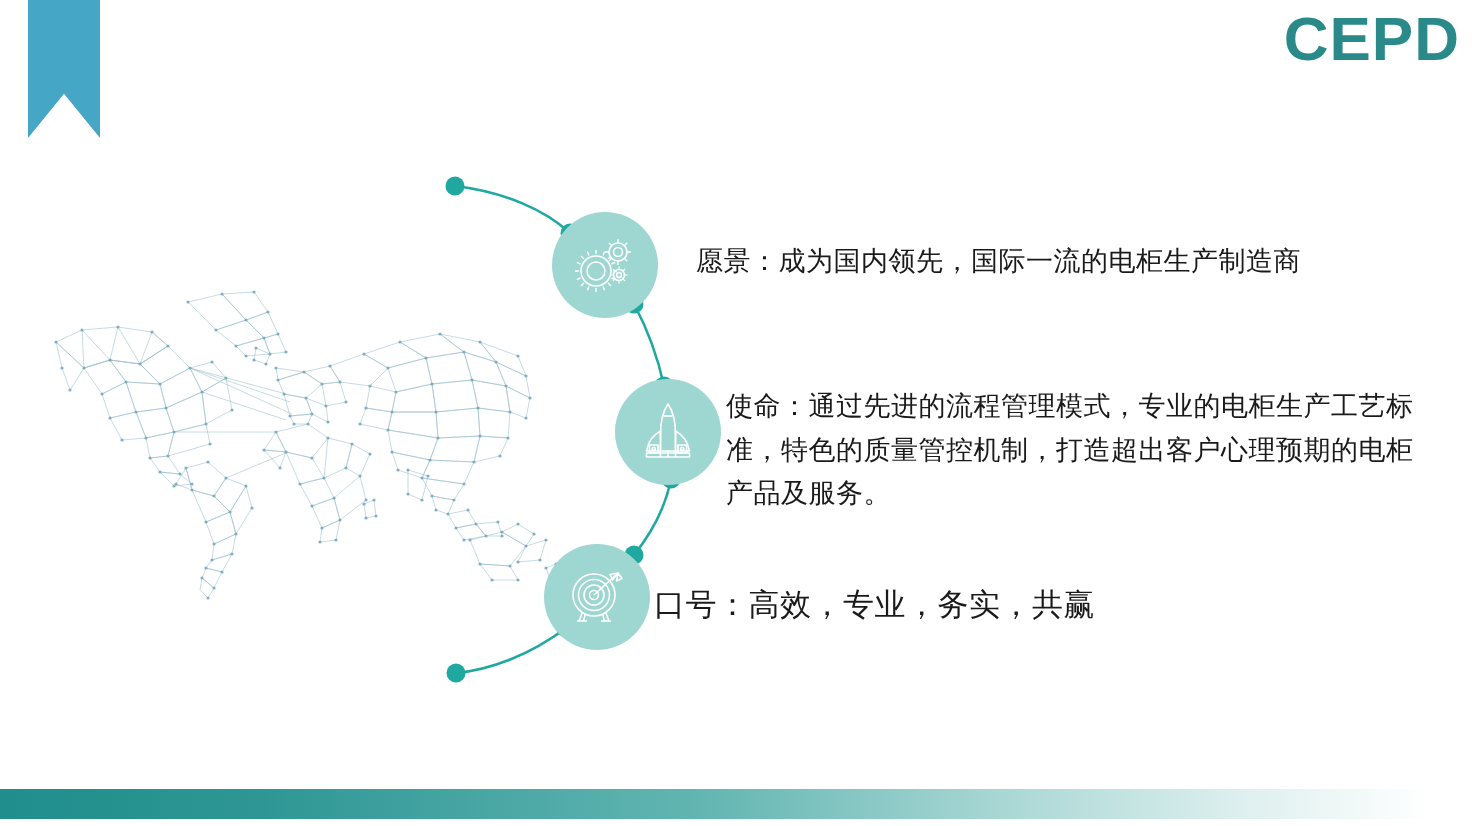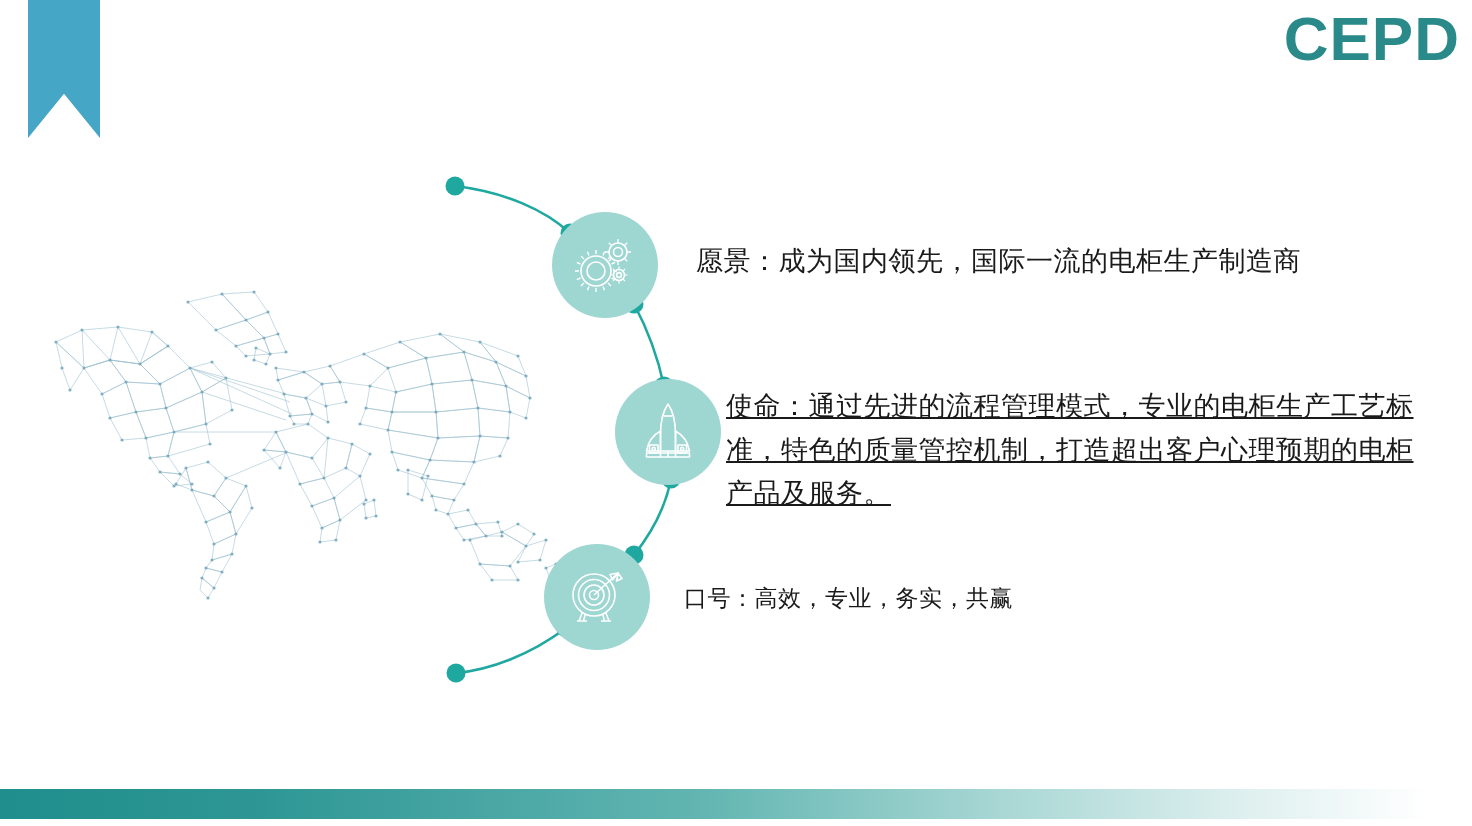--- a/index.html
+++ b/index.html
@@ -85,22 +85,22 @@
   
   .stmt {
     position: absolute;
     color: #1a1a1a;
     font-size: 27px;
     line-height: 1.62;
     letter-spacing: 0.5px;
     font-family: "Liberation Sans", "DejaVu Sans", sans-serif;
   }
   #vision-text  { left: 672px; top: 240px; width: 760px; margin-left: 24px; }
-  #mission-text { left: 726px; top: 385px; width: 706px; text-decoration: underline; }
-  #slogan-text  { left: 684px; top: 580px; width: 700px; font-size: 23px; }
+  #mission-text { left: 726px; top: 385px; width: 706px; }
+  #slogan-text  { left: 654px; top: 580px; width: 700px; font-size: 31px; }
 
   
   .footer-bar {
     position: absolute;
     left: 0;
     top: 789px;
     width: 1472px;
     height: 30px;
     background: linear-gradient(to right, #1F8E8C 0%, #2E9795 18%, #63B6B2 48%, #A8D7D4 68%, #DCEFEE 84%, #FFFFFF 97%);
   }

